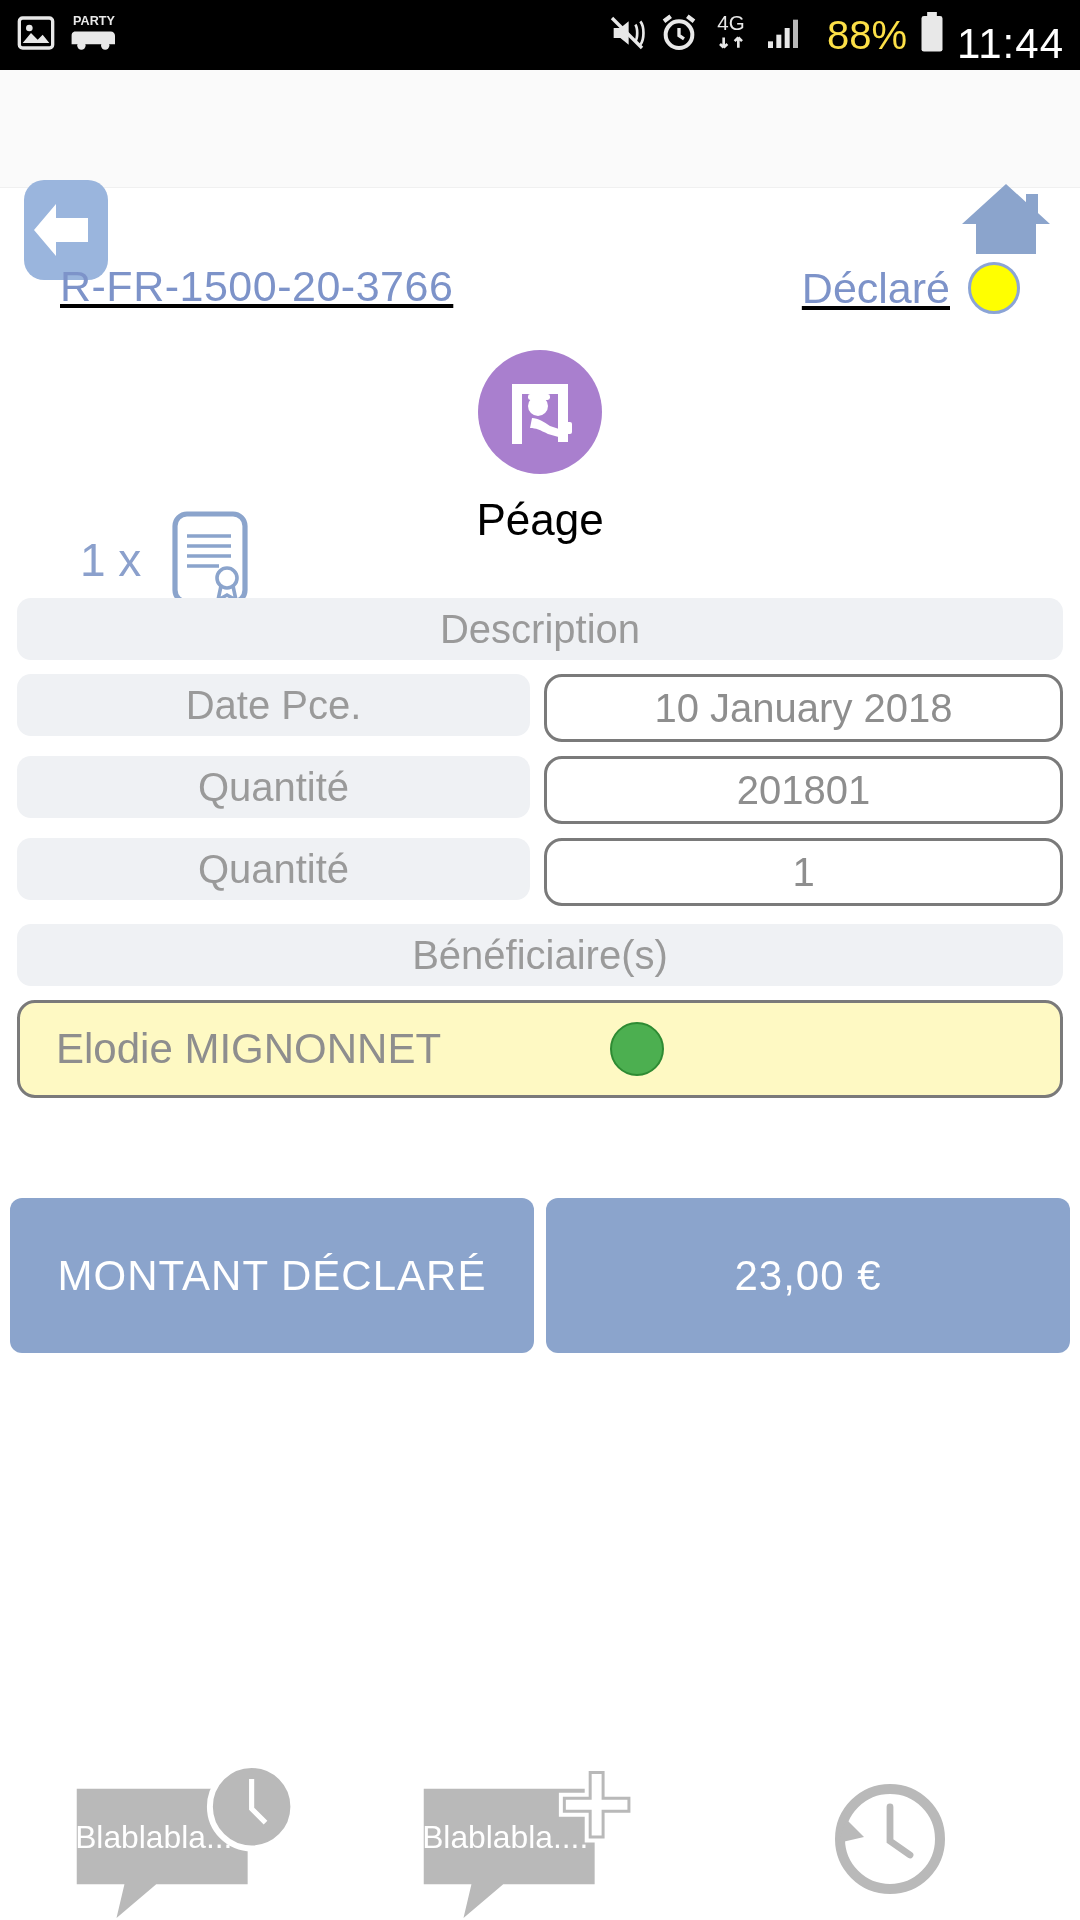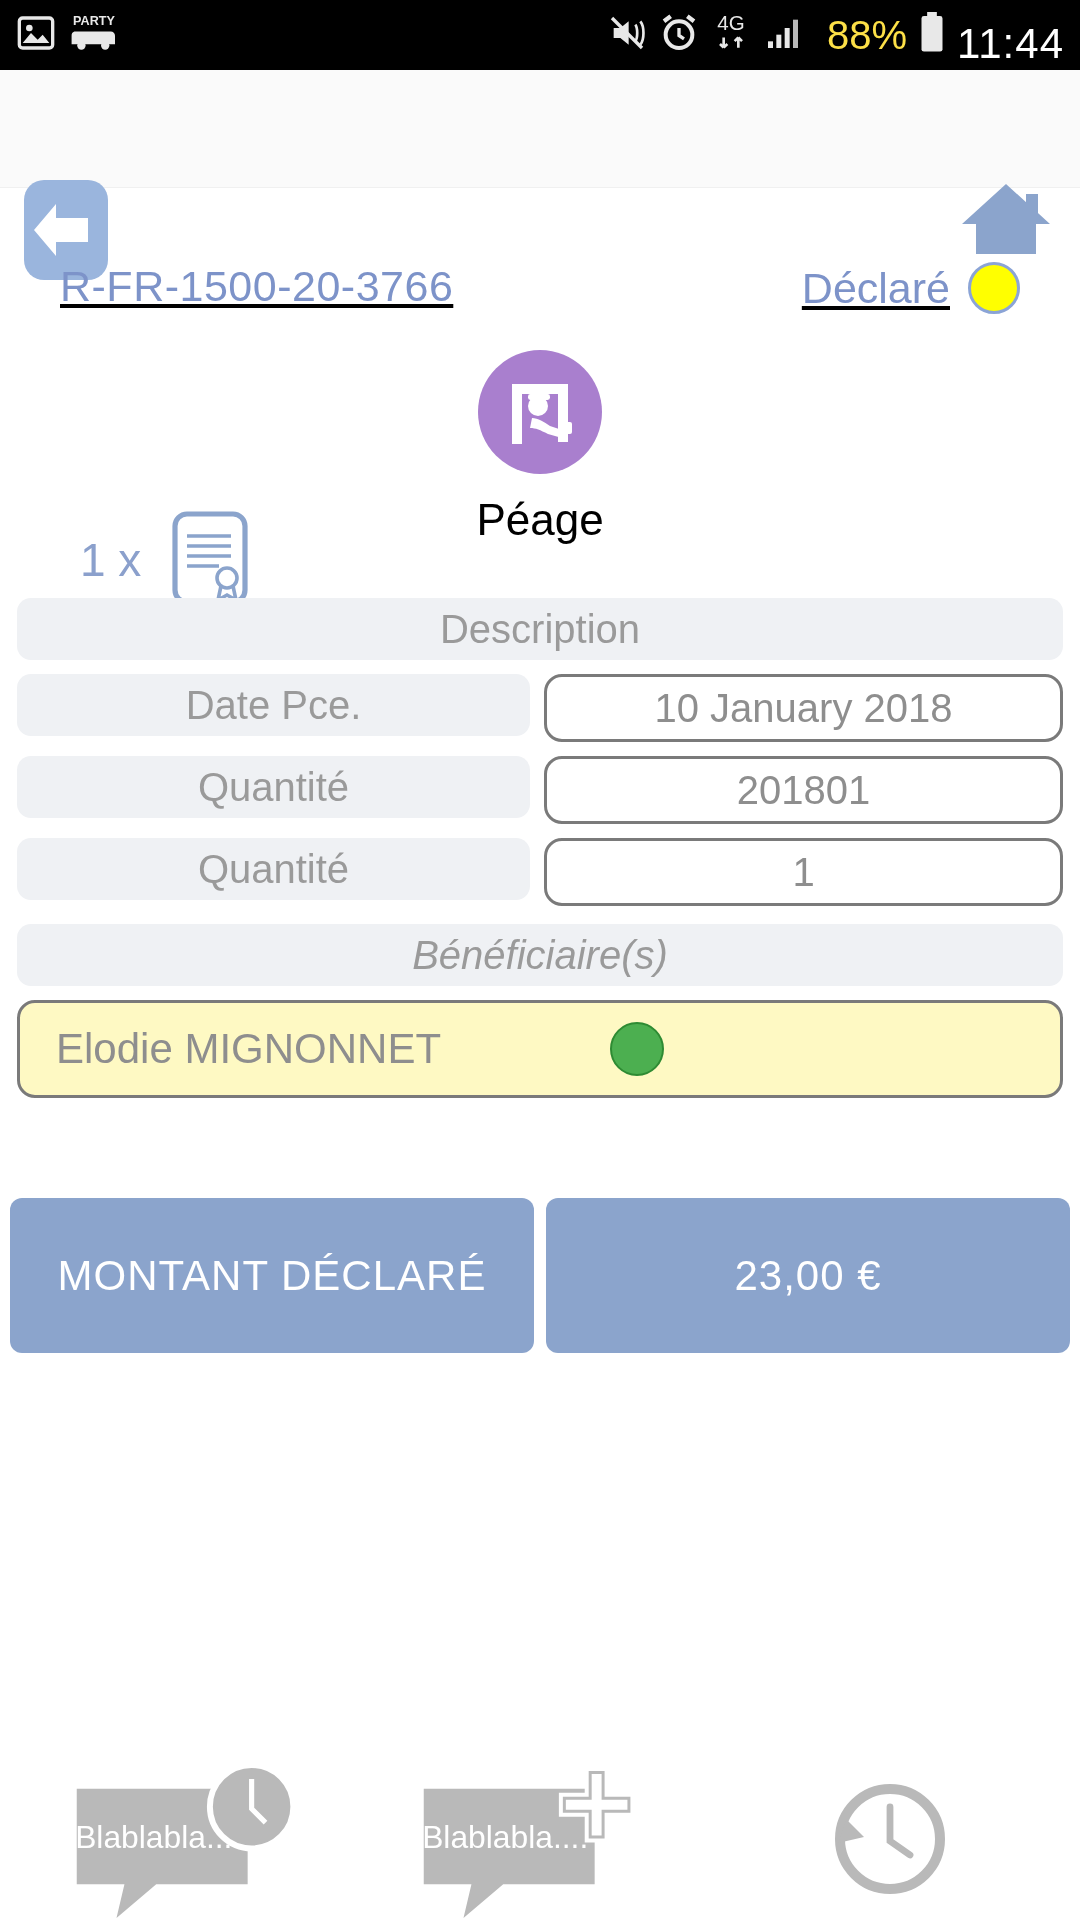--- a/index.html
+++ b/index.html
@@ -85,21 +85,21 @@
     background:#ffffff; border:3px solid #7a7a7a; border-radius:18px;
     height:68px; display:flex; align-items:center; justify-content:center;
     font-size:40px; color:#8e8e8e; font-weight:300;
   }
   .row-full{ margin-bottom:14px; }
   .row-pair{
     display:flex; gap:14px; margin-bottom:14px;
   }
   .row-pair > *{ flex:1; }
 
-  .benef-label{ margin-top:18px; margin-bottom:14px;font-style:italic; }
+  .benef-label{ margin-top:18px; margin-bottom:14px; }
   .benef-box{
     background:#fef9c3; border:3px solid #7a7a7a; border-radius:18px;
     height:98px; display:flex; align-items:center; padding:0 36px;
     position:relative;
   }
   .benef-name{ font-size:42px; color:#8e8e8e; font-weight:300; }
   .benef-dot{
     position:absolute; left:590px; top:50%; transform:translateY(-50%);
     width:54px; height:54px; border-radius:50%;
     background:#4caf50; border:2px solid #2e8b33;

